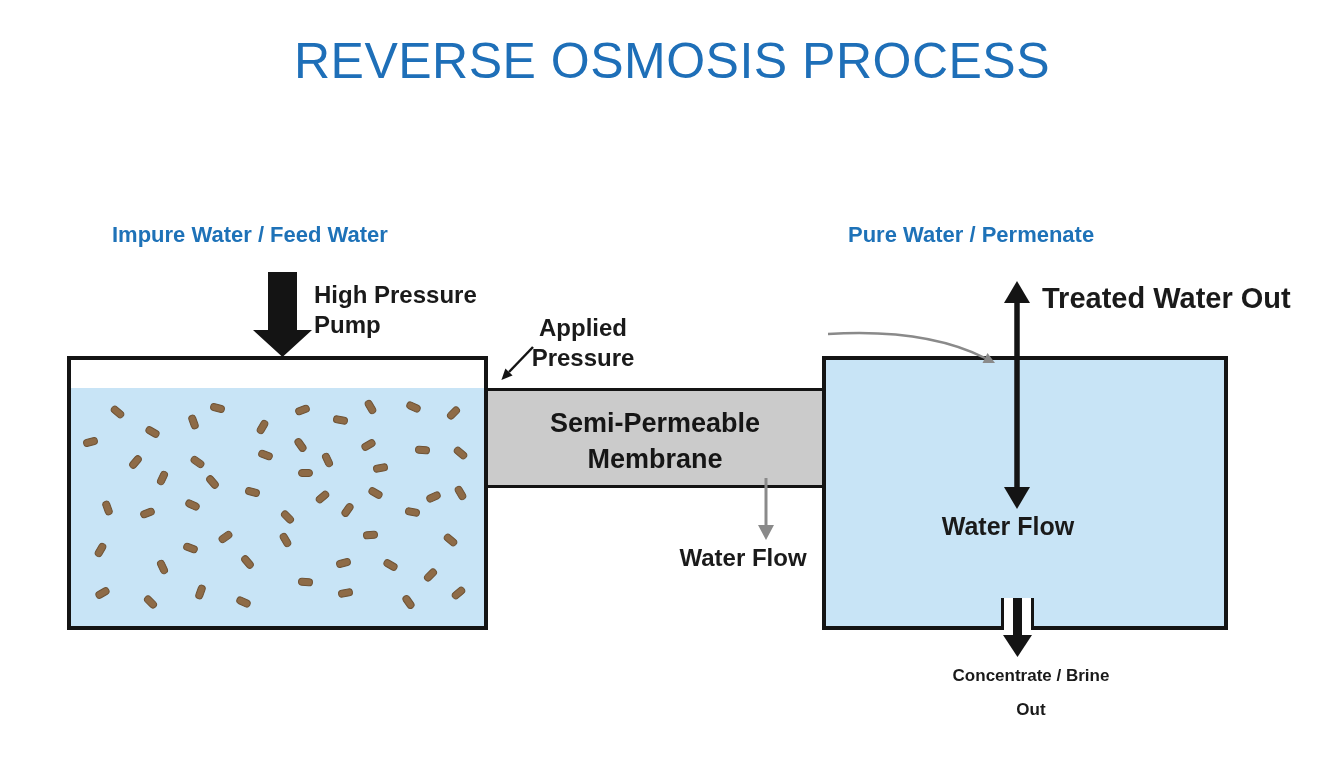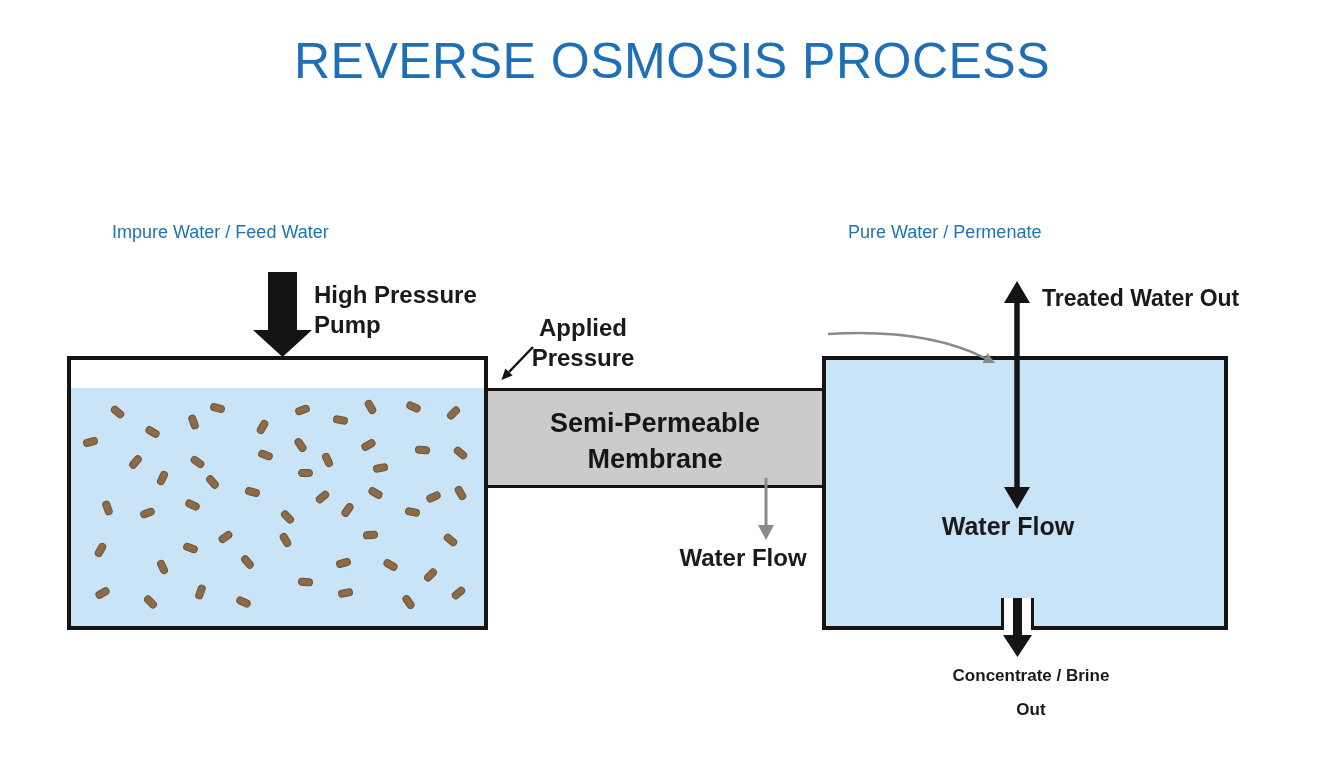--- a/index.html
+++ b/index.html
@@ -9,32 +9,32 @@
   }
   .title{
     position:absolute;left:0;top:32px;width:1344px;text-align:center;
     font-size:50px;font-weight:normal;letter-spacing:.5px;color:var(--title-blue,#1e6fb8);
   }
   .subtitle{
     position:absolute;left:0;top:97px;width:1344px;text-align:center;
     font-size:27px;font-weight:400;color:#1c1c1c;
   }
   .blue-label{
-    position:absolute;font-size:18px;font-weight:normal;color:var(--label-blue,#1e6fb8);white-space:nowrap;
+    position:absolute;font-size:22px;font-weight:bold;color:var(--label-blue,#1e6fb8);white-space:nowrap;
   }
   .black-label{
     position:absolute;font-size:24px;font-weight:bold;color:var(--text-black,#1a1a1a);line-height:30px;z-index:6;
   }
   .centered{text-align:center;}
   #feed-label{left:112px;top:222px;}
   #permeate-label{left:848px;top:222px;}
   #pump-label{left:314px;top:280px;width:195px;}
   #applied-label{left:518px;top:313px;width:130px;}
   #osmotic-label{left:692px;top:317px;width:126px;}
-  #treated-label{left:1042px;top:283px;font-size:23px;white-space:nowrap;}
+  #treated-label{left:1042px;top:283px;font-size:29px;white-space:nowrap;}
   #waterflow-right-label{left:928px;top:511px;width:160px;font-size:25px;}
   #waterflow-mid-label{left:668px;top:543px;width:150px;}
   #concentrate-label{left:936px;top:659px;width:190px;font-size:17px;line-height:34px;}
 
   .tank{
     position:absolute;border:4px solid var(--tank-border,#141414);box-sizing:border-box;background:#fff;z-index:1;
   }
   #left-tank{left:67px;top:356px;width:421px;height:274px;}
   #right-tank{left:822px;top:356px;width:406px;height:274px;background:var(--water-light-blue,#c8e4f6);}
   #left-tank .air{position:absolute;left:0;top:0;width:100%;height:28px;background:#fff;}

